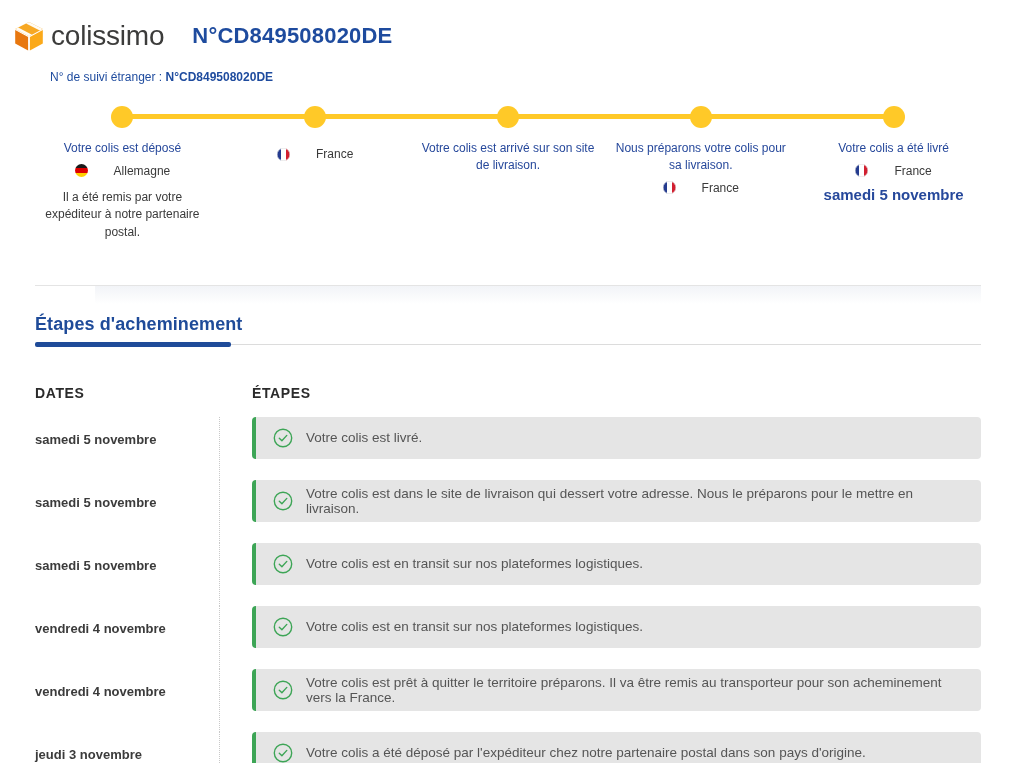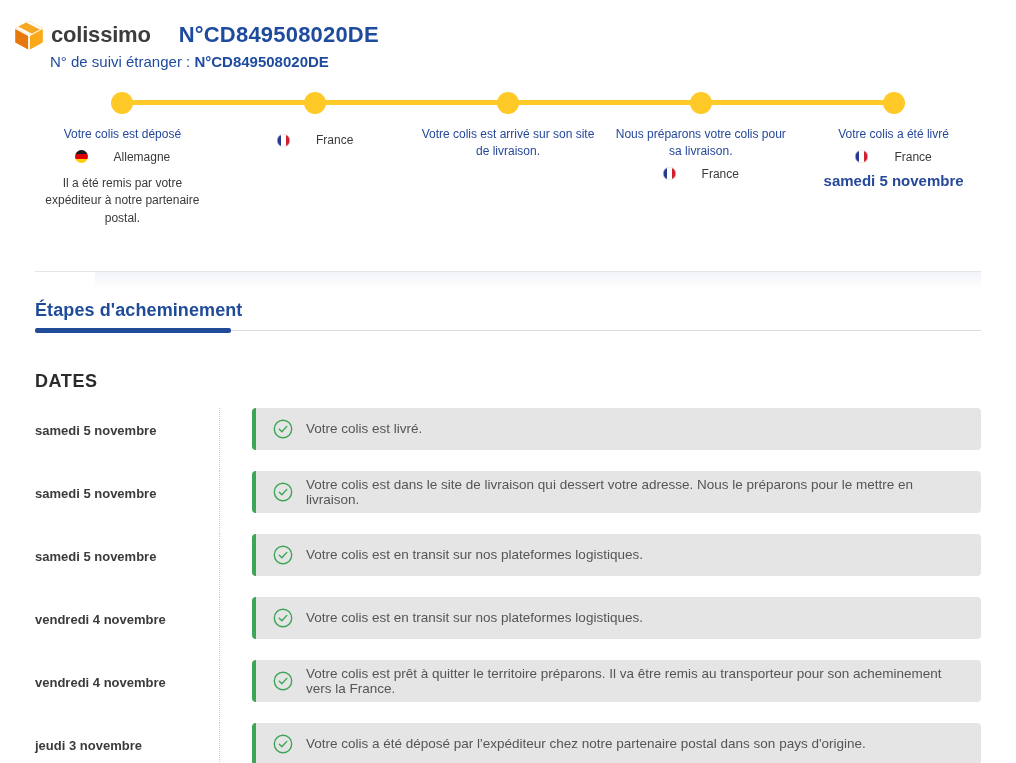--- a/index.html
+++ b/index.html
@@ -7,23 +7,23 @@
   body {
     width:1016px; height:763px;
     font-family:"Liberation Sans","DejaVu Sans",sans-serif;
     color:#3a3a3a; overflow:hidden; position:relative;
   }
 
   
   .header { padding:20px 0 0 14px; }
   .brand-row { display:flex; align-items:center; }
   .logo { width:30px; height:30px; flex:0 0 auto; }
-  .brand-name { font-size:22px; font-weight:bold; color:#3c3c3b; margin-left:7px; letter-spacing:-0.2px; }
+  .brand-name { font-size:28px; font-weight:normal; color:#3c3c3b; margin-left:7px; letter-spacing:-0.2px; }
   .tracking-number { font-size:22px; font-weight:bold; color:#1e4b9e; margin-left:28px; letter-spacing:0.2px; }
-  .sub-tracking { margin:3px 0 0 36px; font-size:15px; color:#1e4b9e; }
+  .sub-tracking { margin:18px 0 0 36px; font-size:12px; color:#1e4b9e; }
   .sub-tracking b { font-weight:bold; }
 
   
   .timeline { margin:22px 26px 0; position:relative; }
   .dots-row { position:relative; height:22px; display:flex; }
   .dots-row .track {
     position:absolute; left:10%; right:10%; top:8px; height:5px;
     background:#ffc928; border-radius:3px;
   }
   .dot-cell { flex:1; display:flex; justify-content:center; position:relative; }
@@ -52,21 +52,21 @@
   .section-title { font-size:18px; font-weight:bold; color:#1f4b99; letter-spacing:0.1px; }
   .title-rule { position:relative; height:1px; background:#dcdcdc; margin-top:9px; }
   .title-rule .accent {
     position:absolute; left:0; top:-2px; width:196px; height:5px;
     background:#1f4b99; border-radius:2px;
   }
 
   
   .steps-table { margin:40px 35px 0 35px; }
   .thead { display:grid; grid-template-columns:185px 1fr; margin-bottom:16px; }
-  .th { font-size:18px; font-weight:bold; color:#2b2b2b; letter-spacing:0.6px; }
+  .th { font-size:14px; font-weight:bold; color:#2b2b2b; letter-spacing:0.6px; }
   .th-steps { padding-left:32px; }
   .tbody { display:grid; grid-template-columns:185px 1fr; }
   .date-cell {
     border-right:1px dotted #c8c8c8;
     font-size:13px; font-weight:bold; color:#3b3b3b;
     padding-top:15px; min-height:63px;
   }
   .bar-cell { padding-left:32px; min-height:63px; }
   .status-bar {
     height:42px; background:#e5e5e5;
@@ -157,20 +157,21 @@
 <div class="section-title-wrap">
   <div class="section-title">Étapes d'acheminement</div>
   <div class="title-rule">
       <div class="accent"></div>
     </div>
 </div>
 
 <div class="steps-table">
   <div class="thead">
     <div class="th">DATES</div>
+    <div class="th th-steps">ÉTAPES</div>
   </div>
   <div class="tbody" id="table-body">
 
   <div class="date-cell">samedi 5 novembre</div>
       <div class="bar-cell">
         <div class="status-bar">
           <svg class="check-icon" viewBox="0 0 20 20">
             <circle cx="10" cy="10" r="8.7" fill="none" stroke="#3da556" stroke-width="1.4"></circle>
             <polyline points="6.3,10.3 8.9,12.8 13.8,7.4" fill="none" stroke="#3da556" stroke-width="1.4" stroke-linecap="round" stroke-linejoin="round"></polyline>
           </svg>

